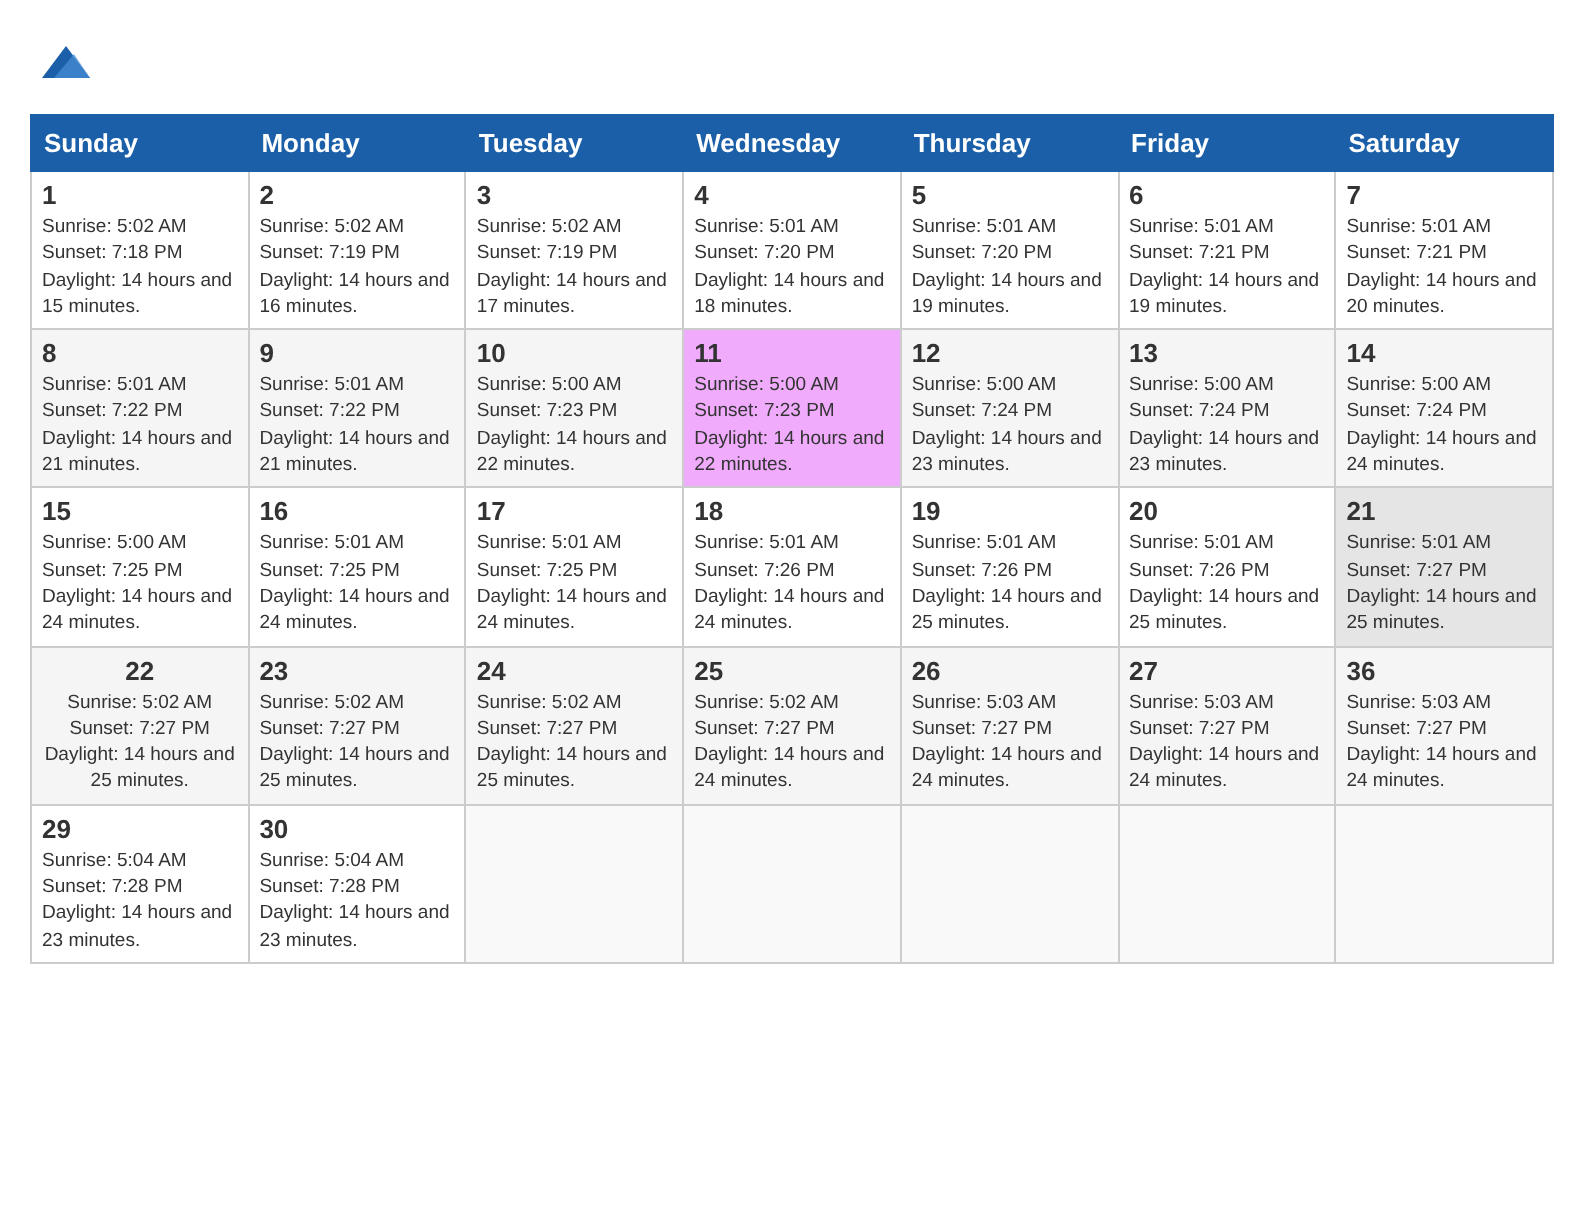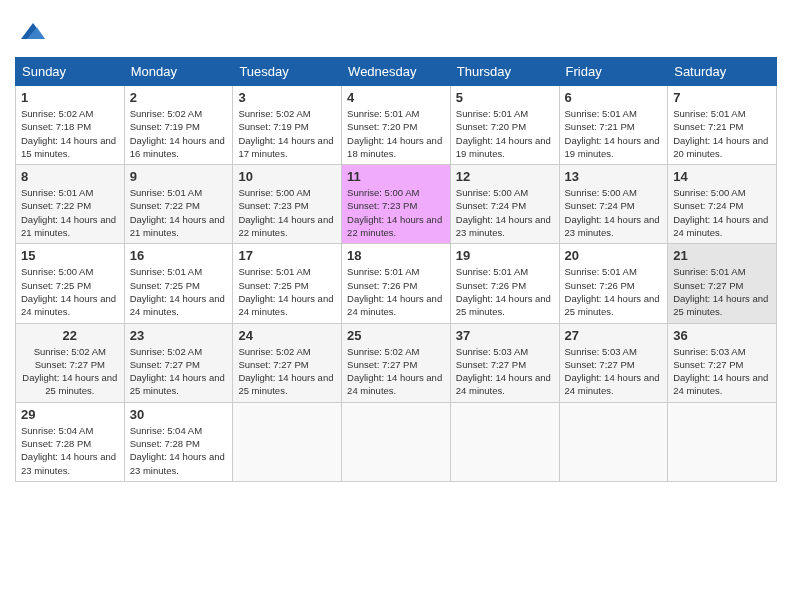--- a/index.html
+++ b/index.html
@@ -45,21 +45,21 @@
     }
     .calendar {
       width: 100%;
       border-collapse: collapse;
       border: 1px solid #ccc;
     }
     .calendar th {
       background-color: #1a5fa8;
       color: #fff;
       font-size: 13px;
-      font-weight: normal;
+      font-weight: bold;
       text-align: left;
       padding: 6px 6px;
       border: 1px solid #1a5fa8;
     }
     .calendar td {
       vertical-align: top;
       border: 1px solid #ccc;
       padding: 4px 5px;
       width: 14.28%;
       min-height: 80px;
@@ -322,21 +322,21 @@
         </td>
         <td style="background: rgb(245, 245, 245);">
           <span class="day-num">25</span>
           <div class="day-info">
             Sunrise: 5:02 AM<br>
             Sunset: 7:27 PM<br>
             Daylight: 14 hours and 24 minutes.
           </div>
         </td>
         <td style="background: rgb(245, 245, 245);">
-          <span class="day-num">37</span>
+          <span class="day-num">26</span>
           <div class="day-info">
             Sunrise: 5:03 AM<br>
             Sunset: 7:27 PM<br>
             Daylight: 14 hours and 24 minutes.
           </div>
         </td>
         <td style="background: rgb(245, 245, 245);">
           <span class="day-num">27</span>
           <div class="day-info">
             Sunrise: 5:03 AM<br>

